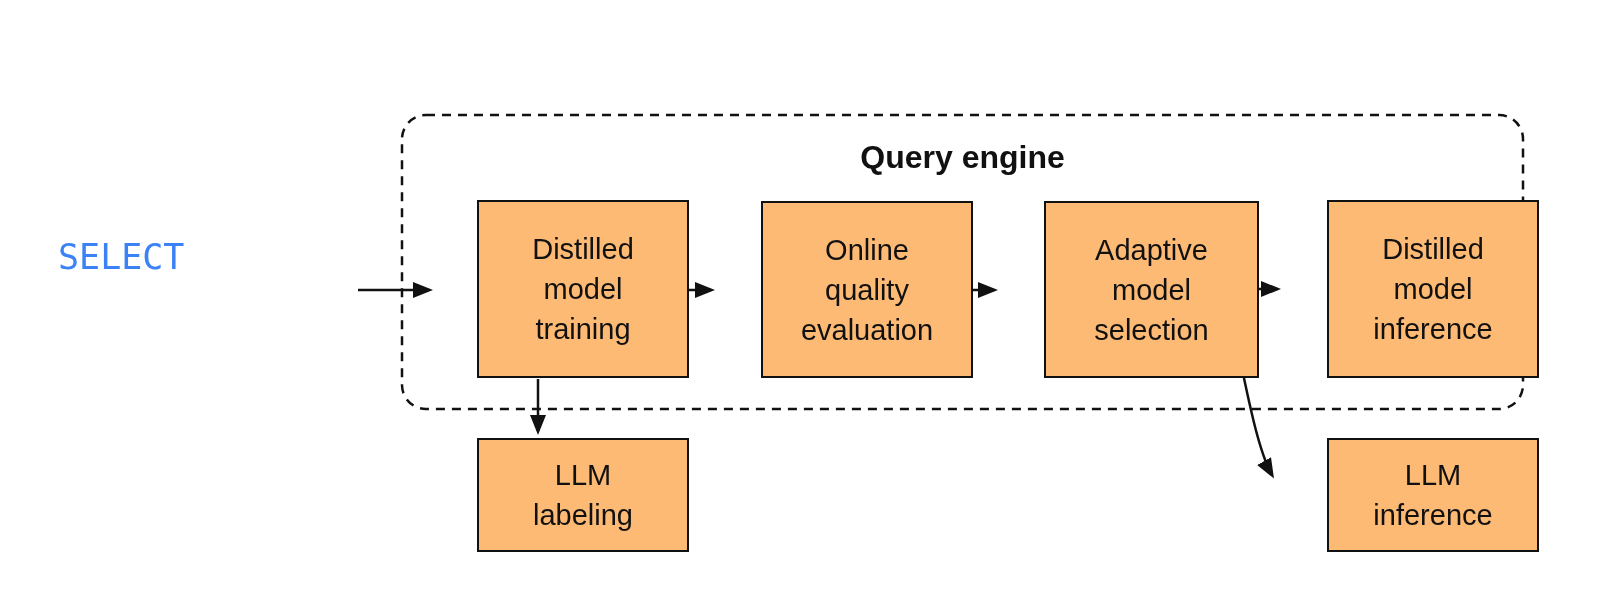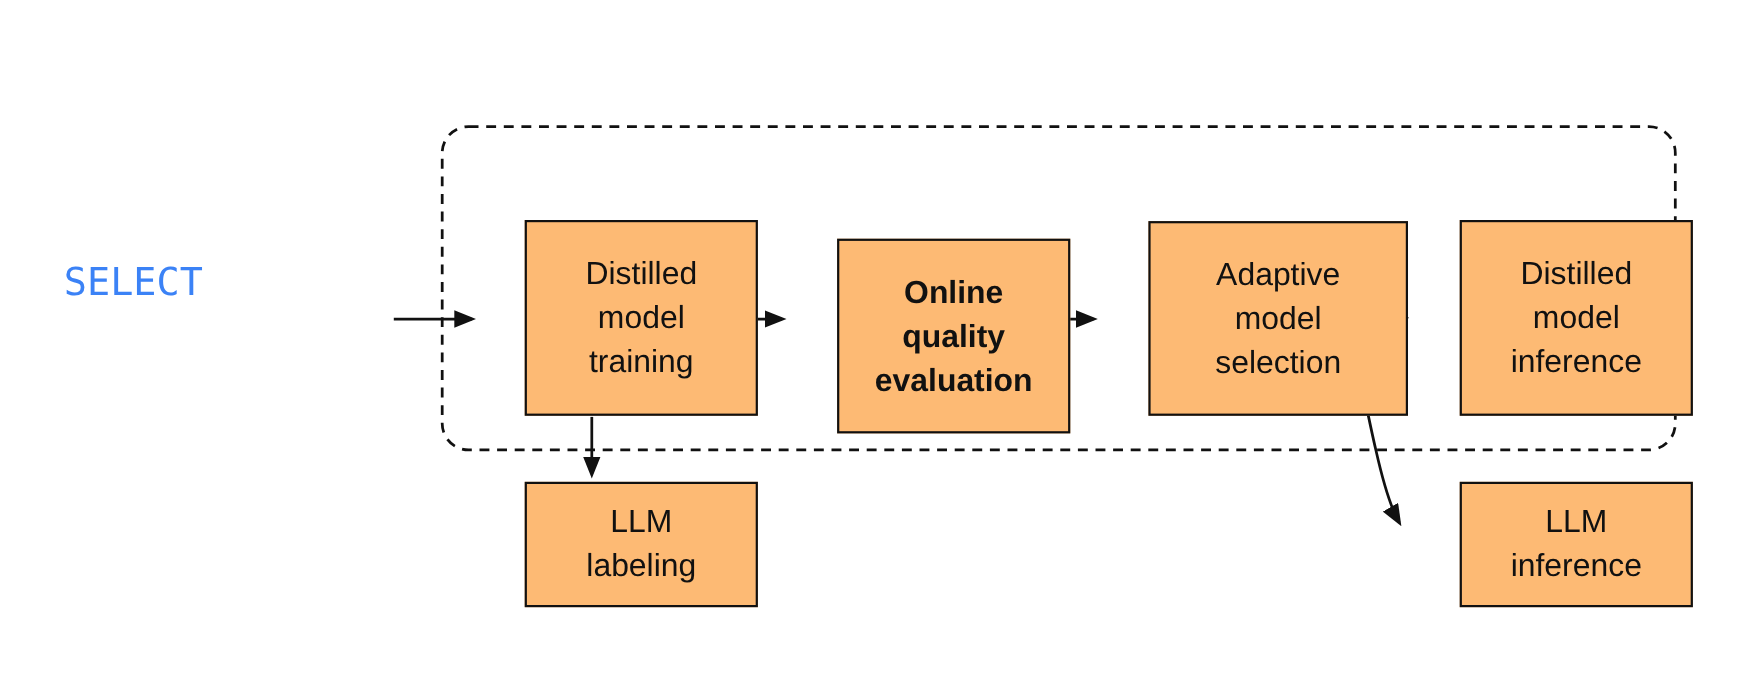--- a/index.html
+++ b/index.html
@@ -59,22 +59,22 @@
     text-align: center;
     margin-left: 44px;
   }
   .node-label {
     font-size: 29px;
     line-height: 40px;
     color: #111111;
     white-space: pre-line;
   }
   .n1 { left: 433px; top: 200px; width: 212px; height: 178px; }
-  .n2 { left: 717px; top: 217px; width: 212px; height: 177px; font-weight: bold; }
-  .n3 { left: 1000px; top: 201px; width: 236px; height: 177px; }
+  .n2 { left: 717px; top: 201px; width: 212px; height: 177px; }
+  .n3 { left: 1000px; top: 201px; width: 215px; height: 177px; }
   .n4 { left: 1283px; top: 200px; width: 212px; height: 178px; }
   .n5 { left: 433px; top: 438px; width: 212px; height: 114px; }
   .n6 { left: 1283px; top: 438px; width: 212px; height: 114px; }
 </style>
 </head>
 <body>
 
 <div class="canvas">
 
   <svg class="connectors" viewBox="0 0 1604 612" xmlns="http://www.w3.org/2000/svg">
@@ -91,20 +91,21 @@
     <path d="M 930 290 L 994 290" fill="none" stroke="#111111" stroke-width="2.5" marker-end="url(#arrowhead)"></path>
     <path d="M 1214 289 L 1277 289" fill="none" stroke="#111111" stroke-width="2.5" marker-end="url(#arrowhead)"></path>
     <path d="M 538 379 L 538 431" fill="none" stroke="#111111" stroke-width="2.5" marker-end="url(#arrowhead)"></path>
     <path d="M 1213 291 C 1232 303 1238 355 1251 410 C 1258 441 1264 461 1272 475" fill="none" stroke="#111111" stroke-width="2.5" marker-end="url(#arrowhead)"></path>
   </svg>
 
   <div class="code">
     <div>SELECT</div>
   </div>
 
+  <div class="group-title">Query engine</div>
 
   <div class="node n1">
     <span class="node-label">Distilled
 model
 training</span>
   </div>
   <div class="node n2">
     <span class="node-label">Online
 quality
 evaluation</span>

